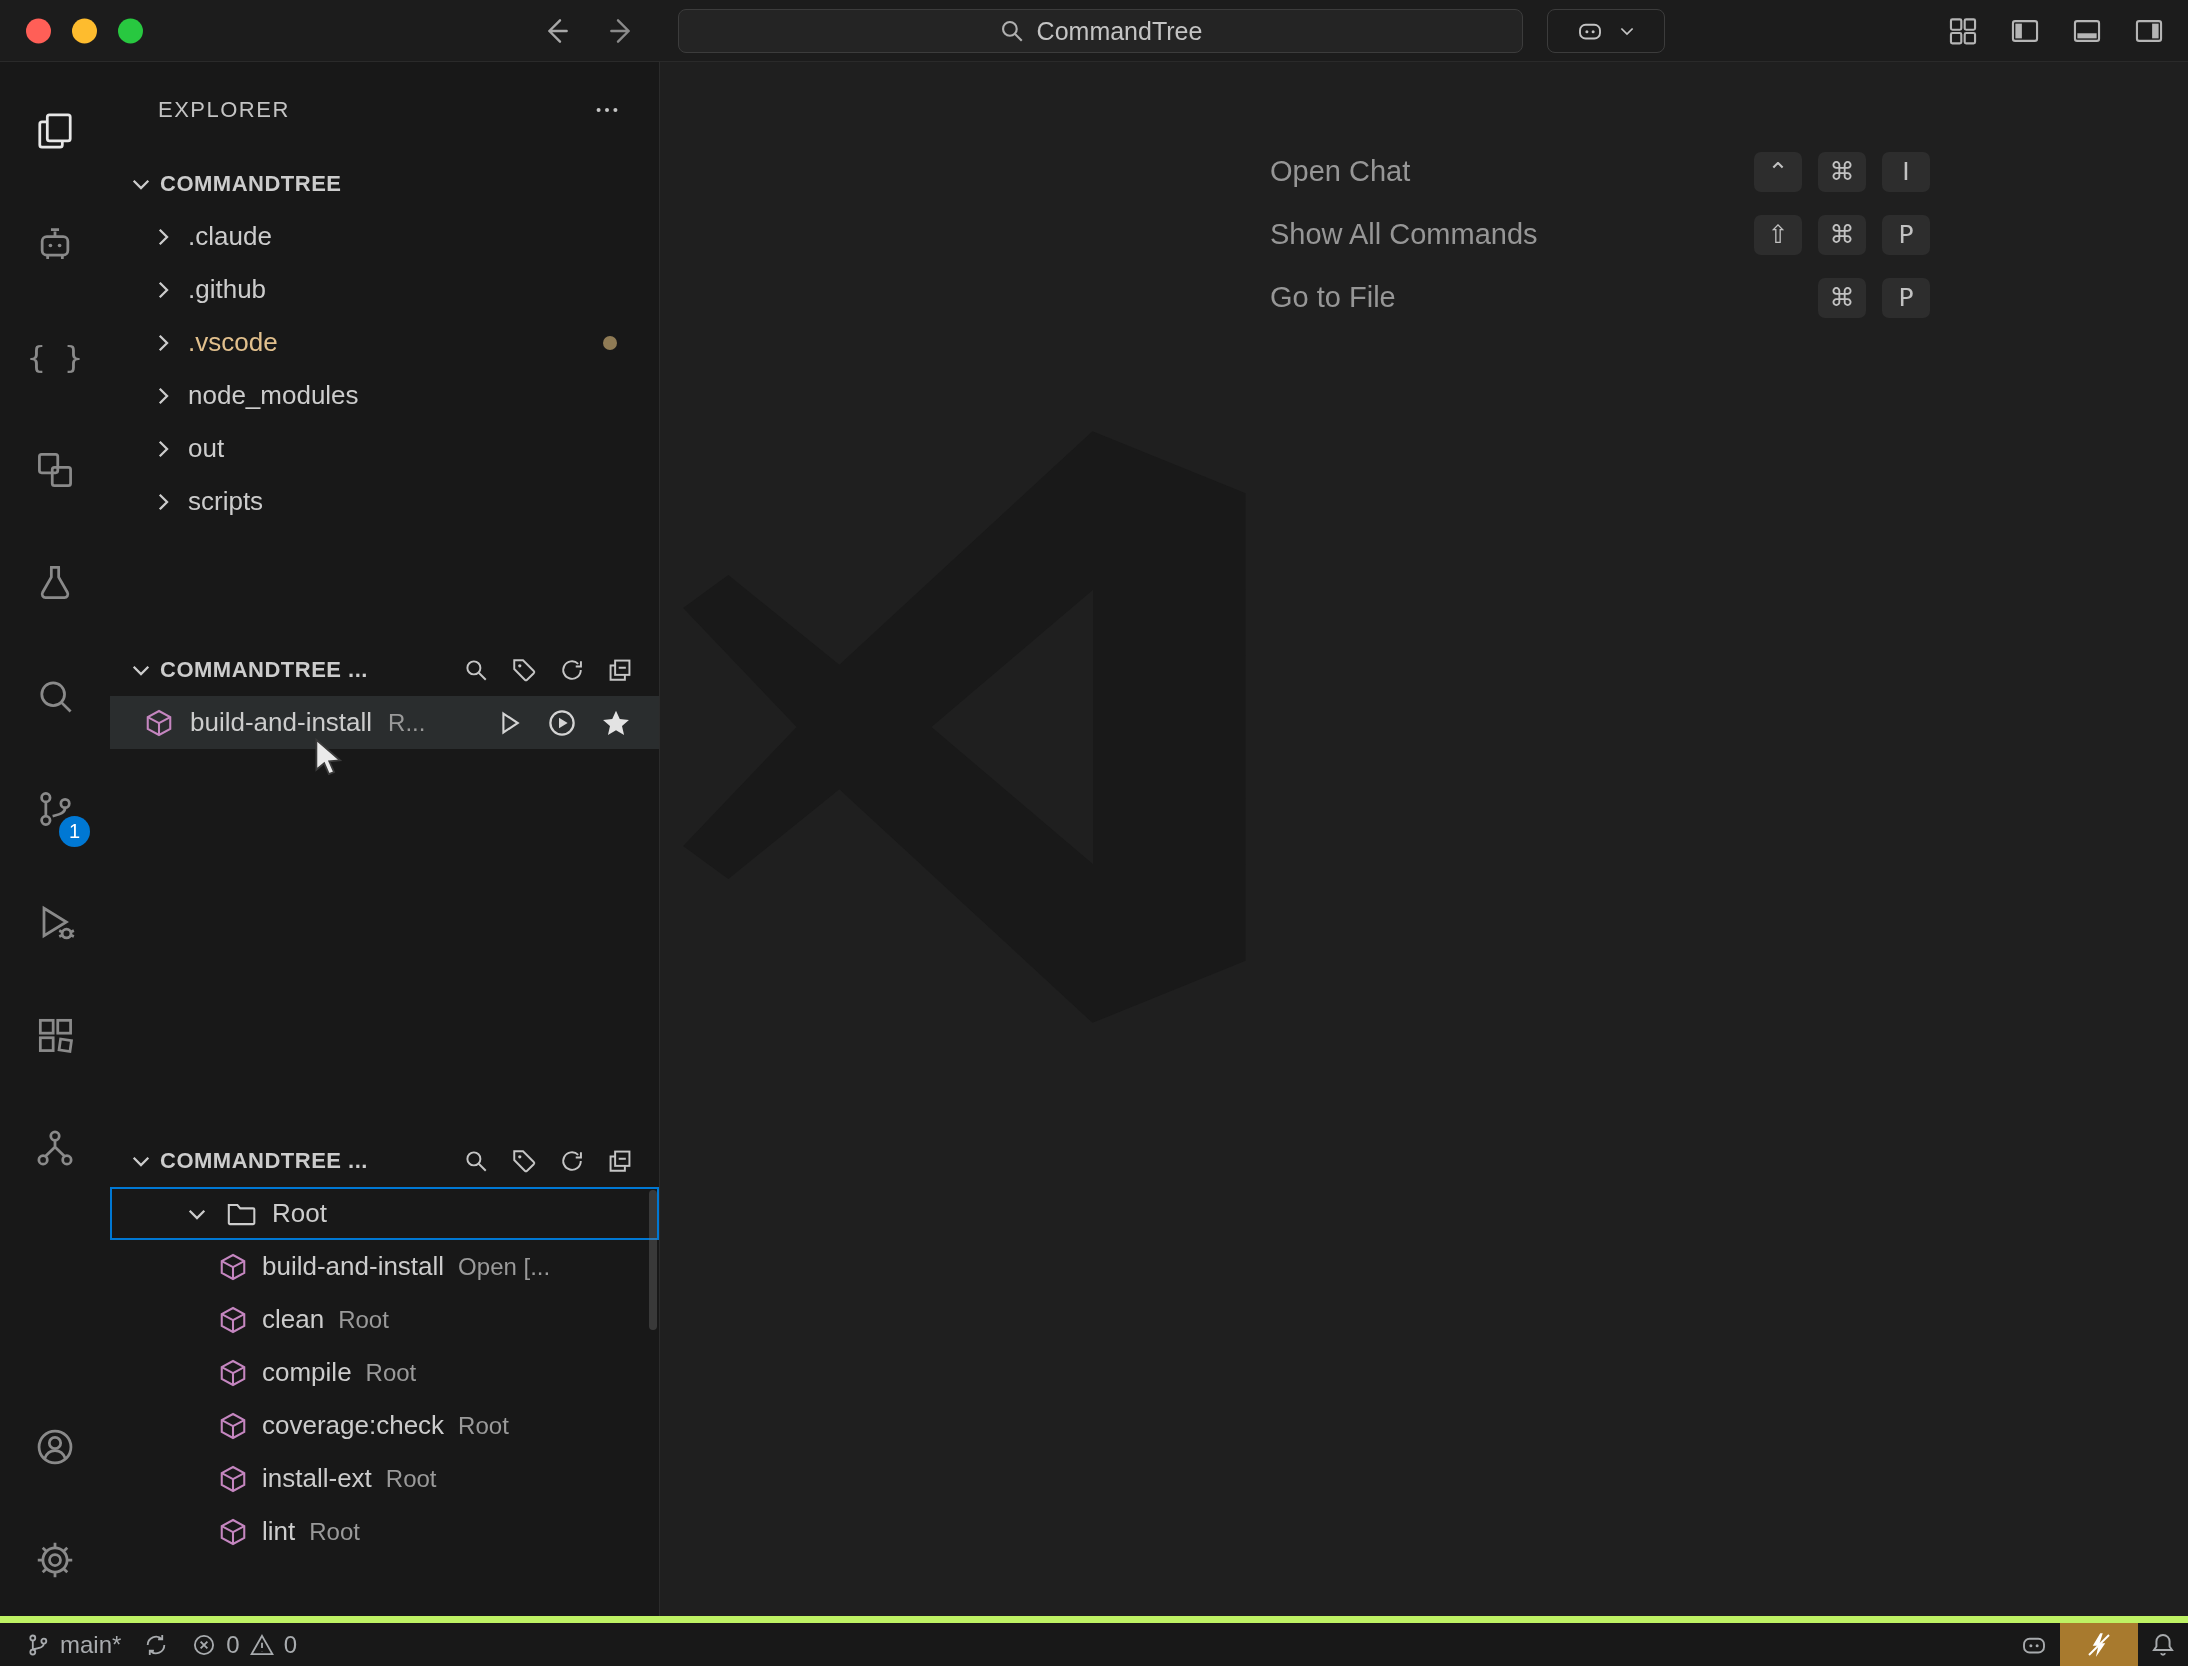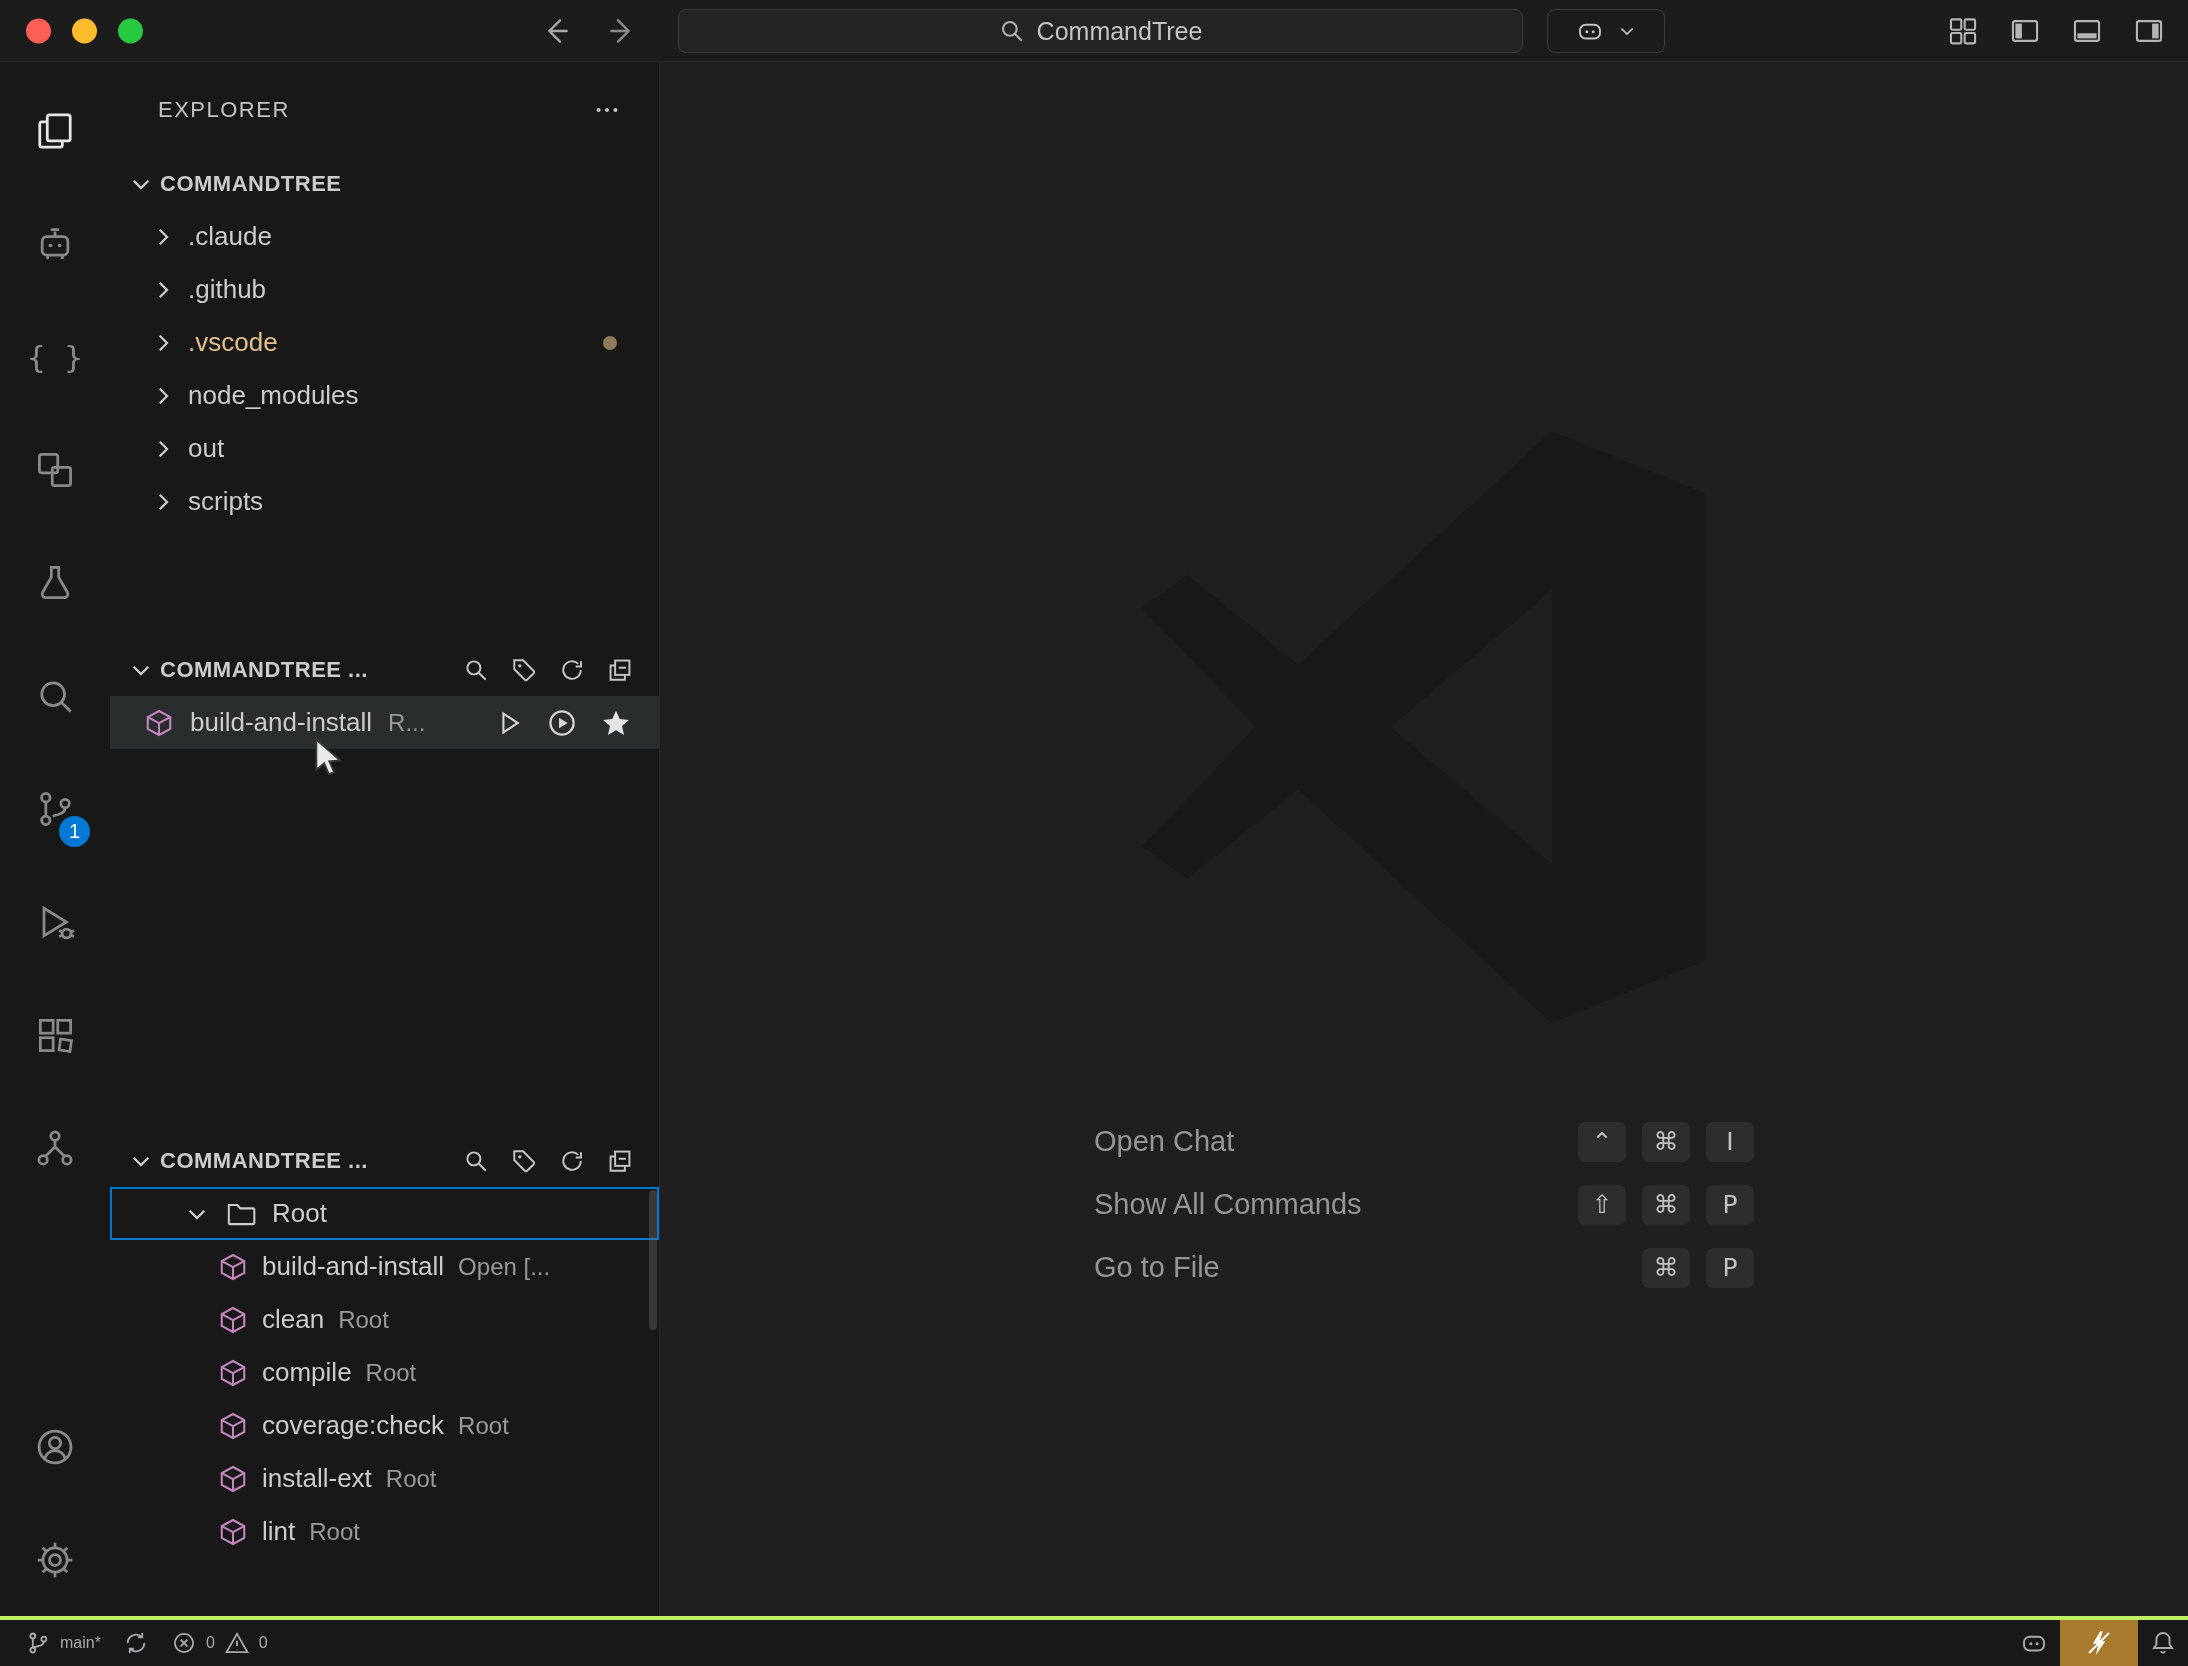--- a/index.html
+++ b/index.html
@@ -47,30 +47,30 @@
   .desc { color: #9a9a9a; font-size: 24px; white-space: nowrap; }
   .fav-actions { margin-left: auto; margin-right: 28px; display: flex; gap: 24px; align-items: center; color: #d6d6d6; }
 
   .npm-row { padding-left: 40px; gap: 14px; }
   .root-row { border: 2px solid #0078d4; padding-left: 72px; gap: 16px; }
   .script-row { padding-left: 108px; gap: 14px; }
 
   .pane3-scrollbar { position: absolute; right: 2px; top: 55px; width: 8px; height: 140px; background: rgba(121,121,121,.35); border-radius: 4px; }
 
   
-  .editor { flex: 1 1 auto; background: #1f1f1f; display: flex; flex-direction: column; align-items: center; min-width: 0; overflow: hidden; }
+  .editor { flex: 1 1 auto; background: #1f1f1f; display: flex; flex-direction: row; min-width: 0; overflow: hidden; }
   .watermark { margin-top: 360px; }
   .shortcuts { margin-top: 78px; width: 660px; display: flex; flex-direction: column; }
   .shortcut-row { height: 63px; display: flex; align-items: center; justify-content: space-between; }
   .shortcut-label { color: #969696; font-size: 29px; }
   .keys { display: flex; gap: 16px; }
   .key { min-width: 48px; height: 40px; padding: 0 10px; background: #2d2d2d; border-radius: 7px; color: #c2c2c2; font-size: 25px; display: flex; align-items: center; justify-content: center; font-family: "DejaVu Sans", sans-serif; }
 
   
-  .statusbar { flex: 0 0 50px; background: #181818; border-top: 4px solid #bef264; display: flex; align-items: center; color: #a8abae; font-size: 16px; padding-left: 14px; }
+  .statusbar { flex: 0 0 50px; background: #181818; border-top: 7px solid #bef264; display: flex; align-items: center; color: #a8abae; font-size: 24px; padding-left: 14px; }
   .sb-item { display: flex; align-items: center; gap: 9px; padding: 0 11px; height: 100%; }
   .sb-right { margin-left: auto; display: flex; align-items: center; height: 100%; }
   .sb-warnbox { width: 78px; height: 100%; display: flex; align-items: center; justify-content: center; color: #ffffff; }
 
   .cursor-overlay { position: absolute; left: 313px; top: 738px; z-index: 50; pointer-events: none; }
 
   svg { display: block; }
 </style>
 </head>
 <body>

